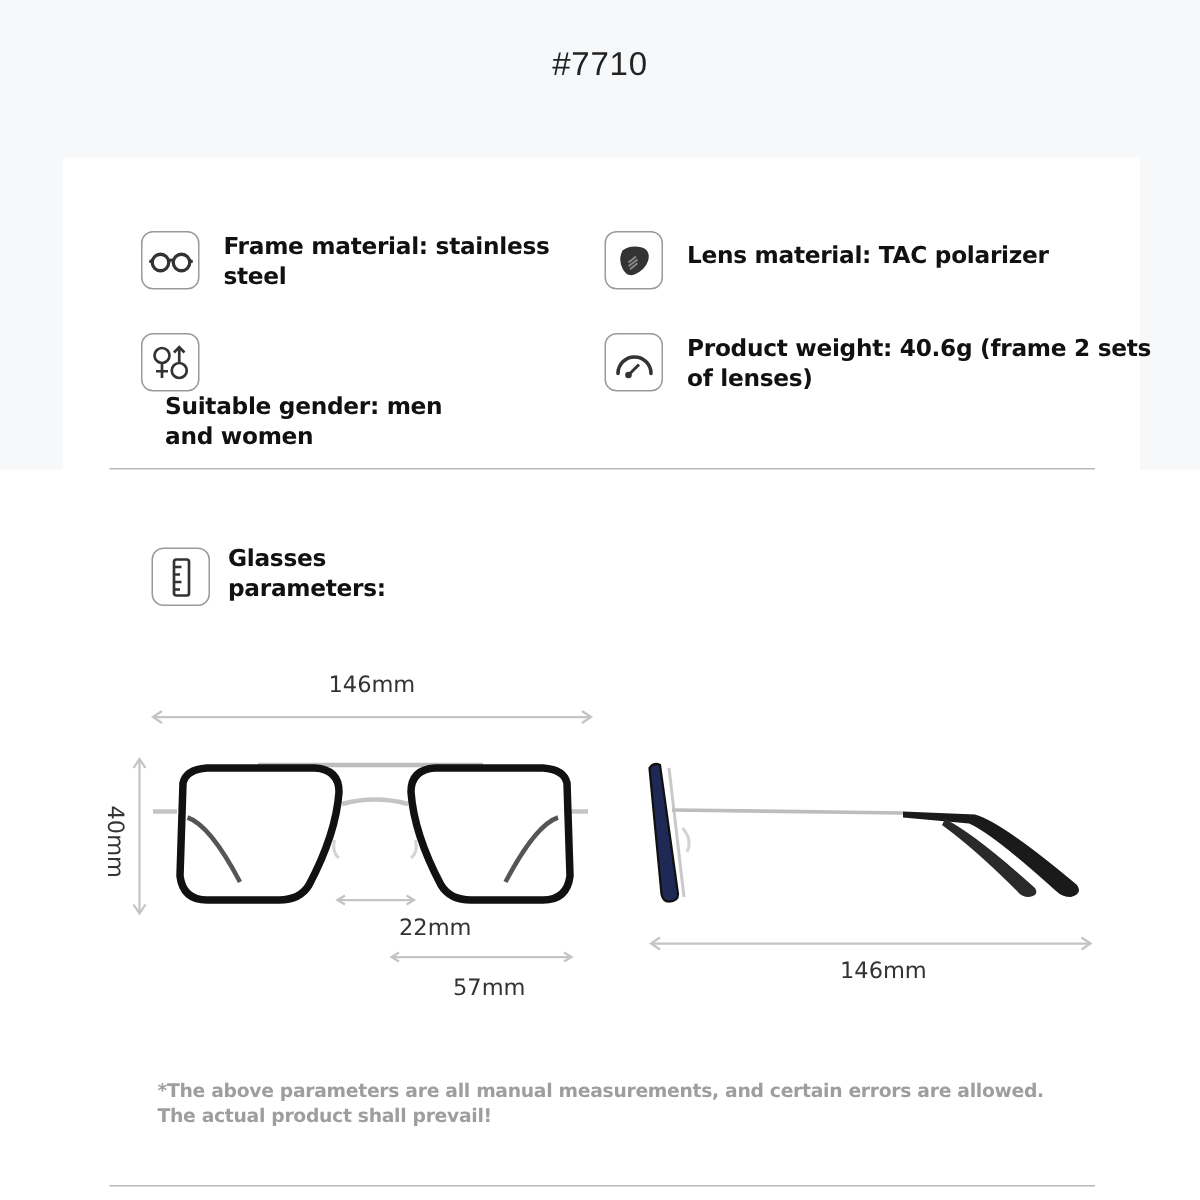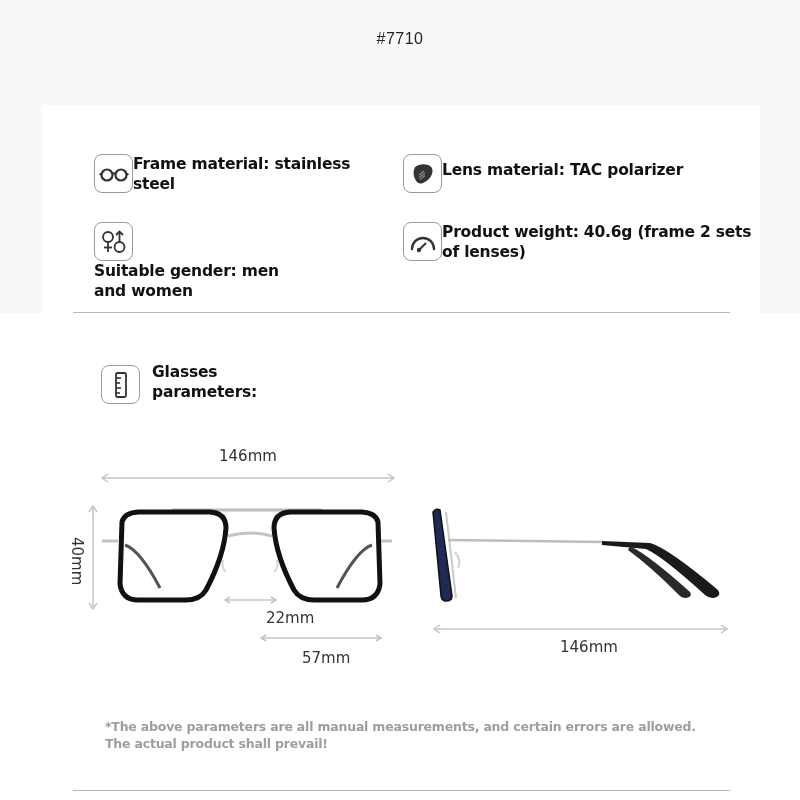--- a/index.html
+++ b/index.html
@@ -1,29 +1,29 @@
 <!DOCTYPE html>
 <html><head>
   <meta charset="utf-8">
   <style>
     * { box-sizing: border-box; margin: 0; padding: 0; }
     html, body { width: 800px; height: 800px; overflow: hidden; background: #ffffff; }
     body { position: relative; font-family: "DejaVu Sans", "Liberation Sans", sans-serif; color: #111; }
 
     .top-bg { position: absolute; left: 0; top: 0; width: 800px; height: 313px; background: #f6f8fa; }
     .model-title { position: absolute; left: 0; top: 30px; width: 800px; text-align: center;
-      font-family: "Liberation Sans", sans-serif; font-size: 16px; color: #222; letter-spacing: 0.5px; }
+      font-family: "Liberation Sans", sans-serif; font-size: 22px; color: #222; letter-spacing: 0.5px; }
 
     .spec-card { position: absolute; left: 42px; top: 105px; width: 718px; height: 210px; background: #ffffff; }
 
     .spec-item { position: absolute; display: flex; align-items: flex-start; }
     .icon-box { width: 39px; height: 39px; border: 1.5px solid #9a9a9a; border-radius: 8px; background: #fff;
       display: flex; align-items: center; justify-content: center; flex-shrink: 0; }
     .icon-box svg { display: block; }
-    .spec-text { margin-left: 0; font-weight: bold; font-size: 15.5px; line-height: 20px; color: #111;
+    .spec-text { margin-left: 16px; font-weight: bold; font-size: 15.5px; line-height: 20px; color: #111;
       font-family: "DejaVu Sans", sans-serif; letter-spacing: -0.2px; }
 
     .divider { position: absolute; left: 73px; width: 657px; height: 1px; background: #b8b8b8; }
 
     .params-head { position: absolute; left: 101px; top: 365px; display: flex; align-items: flex-start; }
     .params-head .spec-text { margin-left: 12px; margin-top: -3px; }
 
     .dim-label { position: absolute; font-family: "DejaVu Sans", sans-serif; font-size: 15px; color: #333; }
     .dim-svg { position: absolute; left: 0; top: 0; }
 

